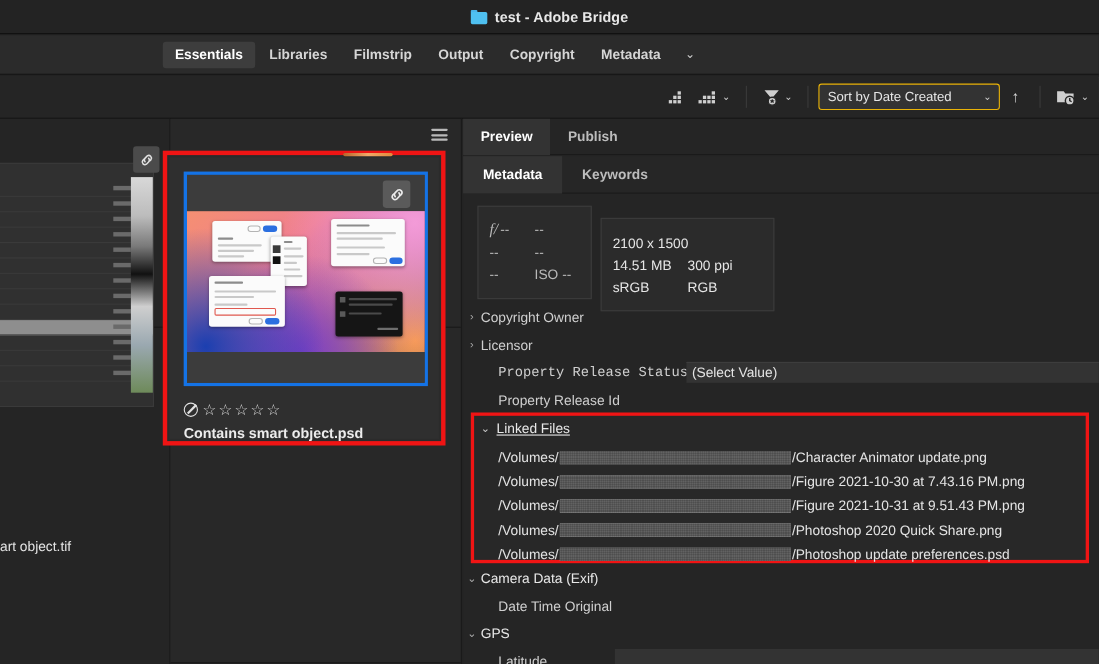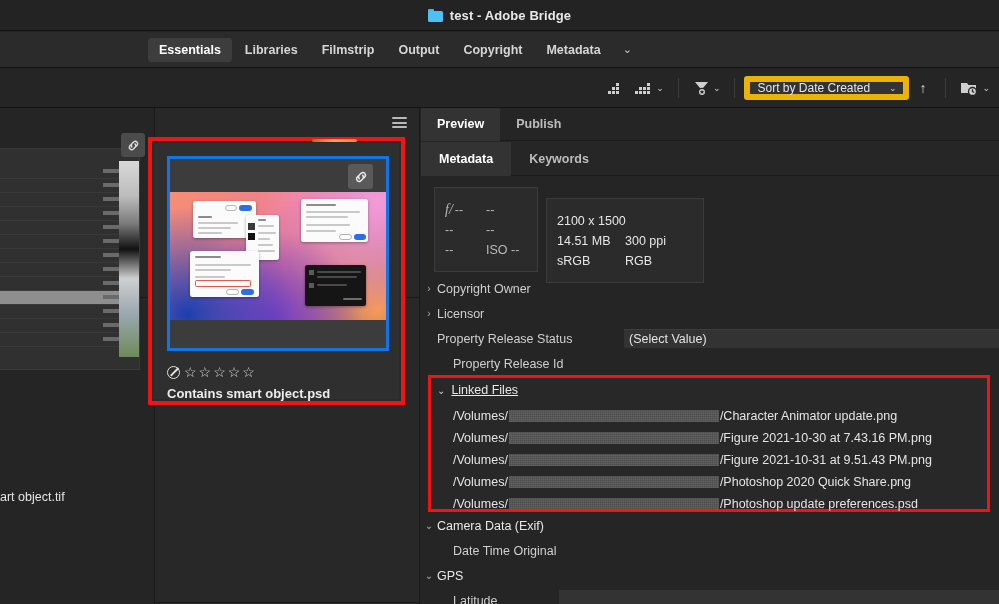--- a/index.html
+++ b/index.html
@@ -57,21 +57,21 @@
     position: absolute; left: 0; top: 69px; width: 999px; height: 39px;
     background: #252525; border-bottom: 1px solid #141414;
     display: flex; align-items: center; justify-content: flex-end;
     padding-right: 4px; gap: 0px;
   }
   .tb-sep { width: 1px; height: 20px; background: #3b3b3b; margin: 0 9px; }
   .tb-btn { display: flex; align-items: center; gap: 3px; padding: 3px 5px; color: #cfcfcf; }
   .chev-d { font-size: 9px; color: #cfcfcf; }
   .sort-select {
     display: flex; align-items: center; justify-content: space-between;
-    width: 165px; height: 24px; background: #333; border: 6px solid #eab308;
+    width: 165px; height: 24px; background: #333; border: 1px solid #eab308;
     border-radius: 3px; padding: 0 7px; color: #e6e6e6; font-size: 12px;
   }
   .arrow-up { color: #d8d8d8; font-size: 14px; padding: 0 10px; }
 
   
   .content { position: absolute; left: 0; top: 108px; width: 999px; height: 496px; }
 
   
   .panel-left {
     position: absolute; left: 0; top: 0; width: 155px; height: 496px;
@@ -491,21 +491,21 @@
       <div class="md-row">
         <span class="caret">›</span>
         <span class="lbl">Copyright Owner</span>
       </div>
       <div class="md-row">
         <span class="caret">›</span>
         <span class="lbl">Licensor</span>
       </div>
       <div class="md-row">
         <span class="caret"></span>
-        <span class="lbl" style="">Property Release Status</span>
+        <span class="lbl" style="margin-left:16px;font-family:Liberation Mono, monospace;">Property Release Status</span>
         <span class="val">(Select Value)</span>
       </div>
       <div class="md-row">
         <span class="caret"></span>
         <span class="lbl" style="margin-left:16px;">Property Release Id</span>
       </div>
     </div>
 
     <div class="linked-box" style="top:267px;">
       <div class="lf-head">

